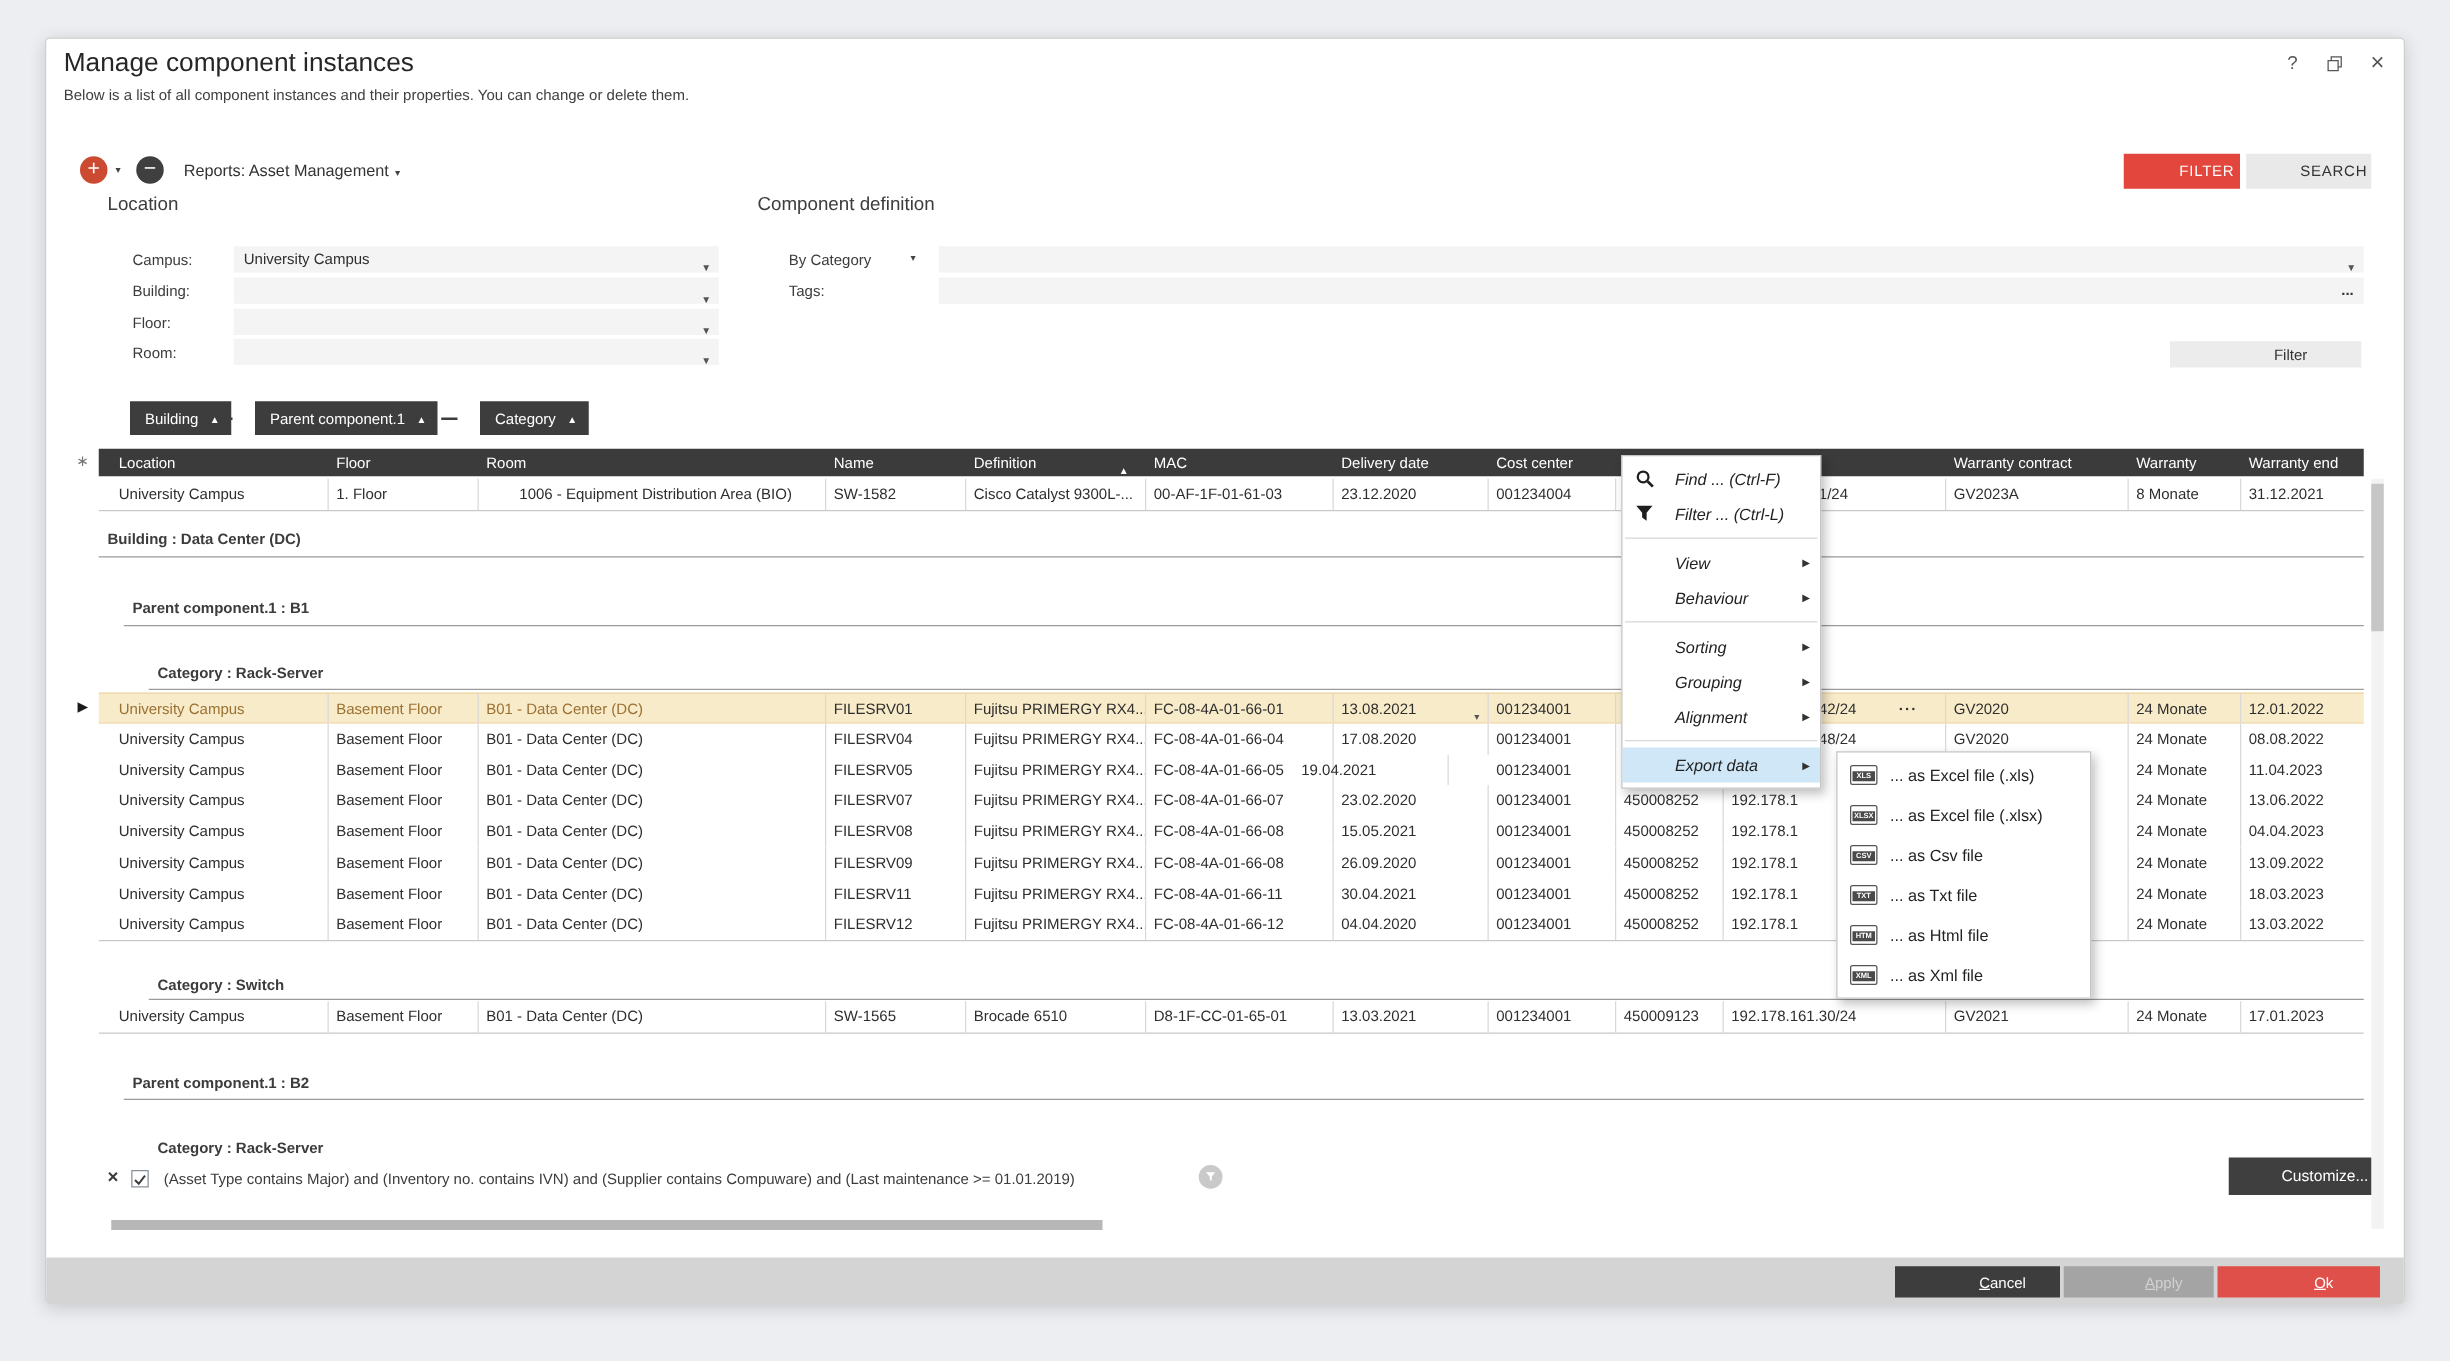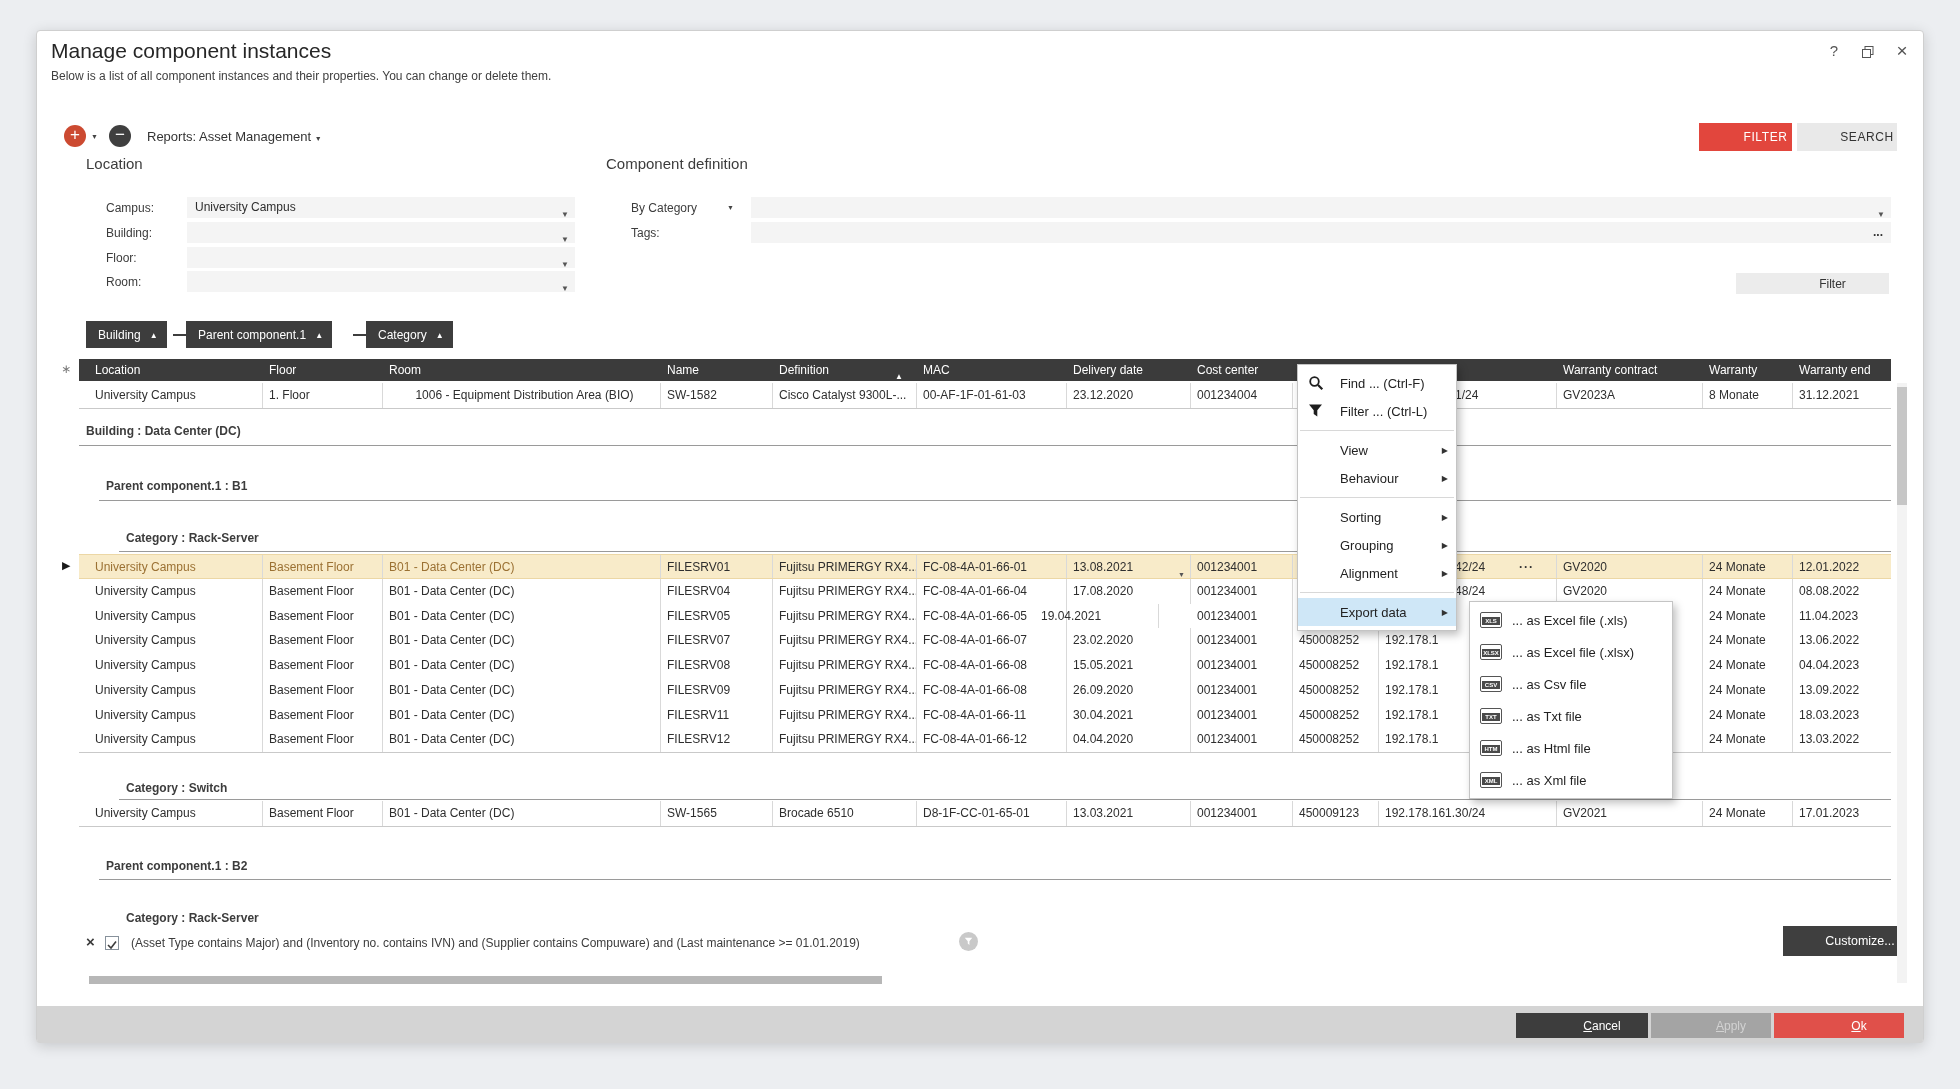--- a/index.html
+++ b/index.html
@@ -36,21 +36,21 @@
   
   .section-h { font-size:15px; color:#3c3c3c; }
   .flabel { font-size:12px; color:#3c3c3c; }
   .field { background:#f4f4f4; height:21px; font-size:12px; color:#2e2e2e; line-height:21px; padding:0 18px 0 8px;
            white-space:nowrap; overflow:hidden; }
   .fcaret { position:absolute; right:6px; top:7px; font-size:8px; color:#555; }
   .filter2-btn { left:1699px; top:242px; width:153px; height:21px; background:#ececec; color:#333; }
 
   
   .chip { top:290px; height:27px; background:#3d3d3d; color:#fff; font-size:12px; display:flex; align-items:center;
-          padding:0 26px 0 12px; }
+          padding:0 26px 0 12px;margin-left:18px; }
   .chip .up { position:absolute; right:9px; top:10px; font-size:8px; color:#fff; }
   .chip-link { top:303px; height:2px; background:#3d3d3d; }
 
   
   .thead { left:42px; top:328px; width:1812px; height:22px; background:#3b3b3b; z-index:2; }
   .hcell { position:absolute; top:0; height:22px; color:#fff; font-size:12px; line-height:22px; padding-left:6px;
            white-space:nowrap; overflow:hidden; }
   .sort-arrow { position:absolute; right:14px; top:7px; font-size:8px; color:#fff; }
   .star-marker { left:24px; top:331px; font-size:12px; color:#777; }
   .row-marker { left:25px; top:528px; font-size:11px; color:#1a1a1a; }
@@ -69,21 +69,21 @@
 
   
   .vtrack { left:1860px; top:352px; width:10px; height:600px; background:#f3f3f3; }
   .vthumb { left:1860px; top:356px; width:10px; height:118px; background:#c6c6c6; }
   .hthumb { left:52px; top:945px; width:793px; height:8px; background:#b7b7b7; }
 
   
   .menu { left:1260px; top:333px; width:160px; background:#fff; border:1px solid #c4c4c4;
           box-shadow:3px 4px 8px rgba(0,0,0,.25); z-index:10; padding:4px 0; }
   .menu-item { position:relative; height:28px; display:flex; align-items:center; font-size:13px; color:#222;
-               padding-left:42px; }
+               padding-left:42px;font-style:italic; }
   .menu-item.hl { background:#cfe7f7; }
   .menu-item .mi-icon { position:absolute; left:10px; top:6px; width:16px; height:16px; }
   .menu-item .arrow { position:absolute; right:8px; font-size:8px; color:#333; }
   .menu-sep { height:1px; background:#d8d8d8; margin:5px 2px; }
 
   .submenu { left:1432px; top:570px; width:204px; background:#fff; border:1px solid #c4c4c4;
              box-shadow:3px 4px 8px rgba(0,0,0,.25); z-index:11; padding:2px 0; }
   .exp-item { position:relative; height:32px; display:flex; align-items:center; font-size:13px; color:#222;
               padding-left:42px; }
   .badge { position:absolute; left:10px; top:8px; width:22px; height:16px; border:1px solid #555; border-radius:2px;

